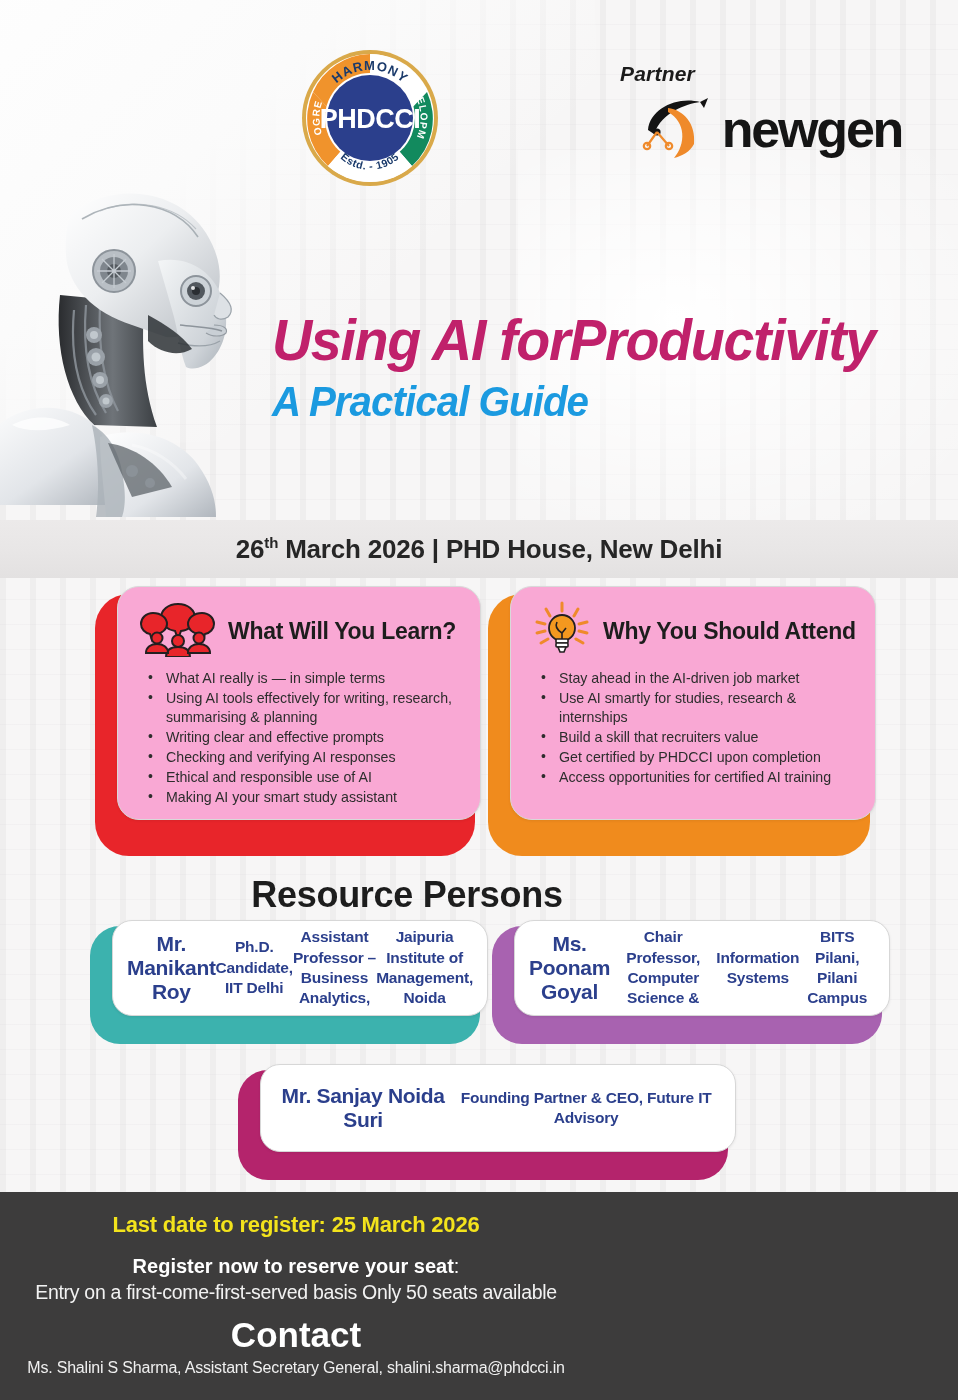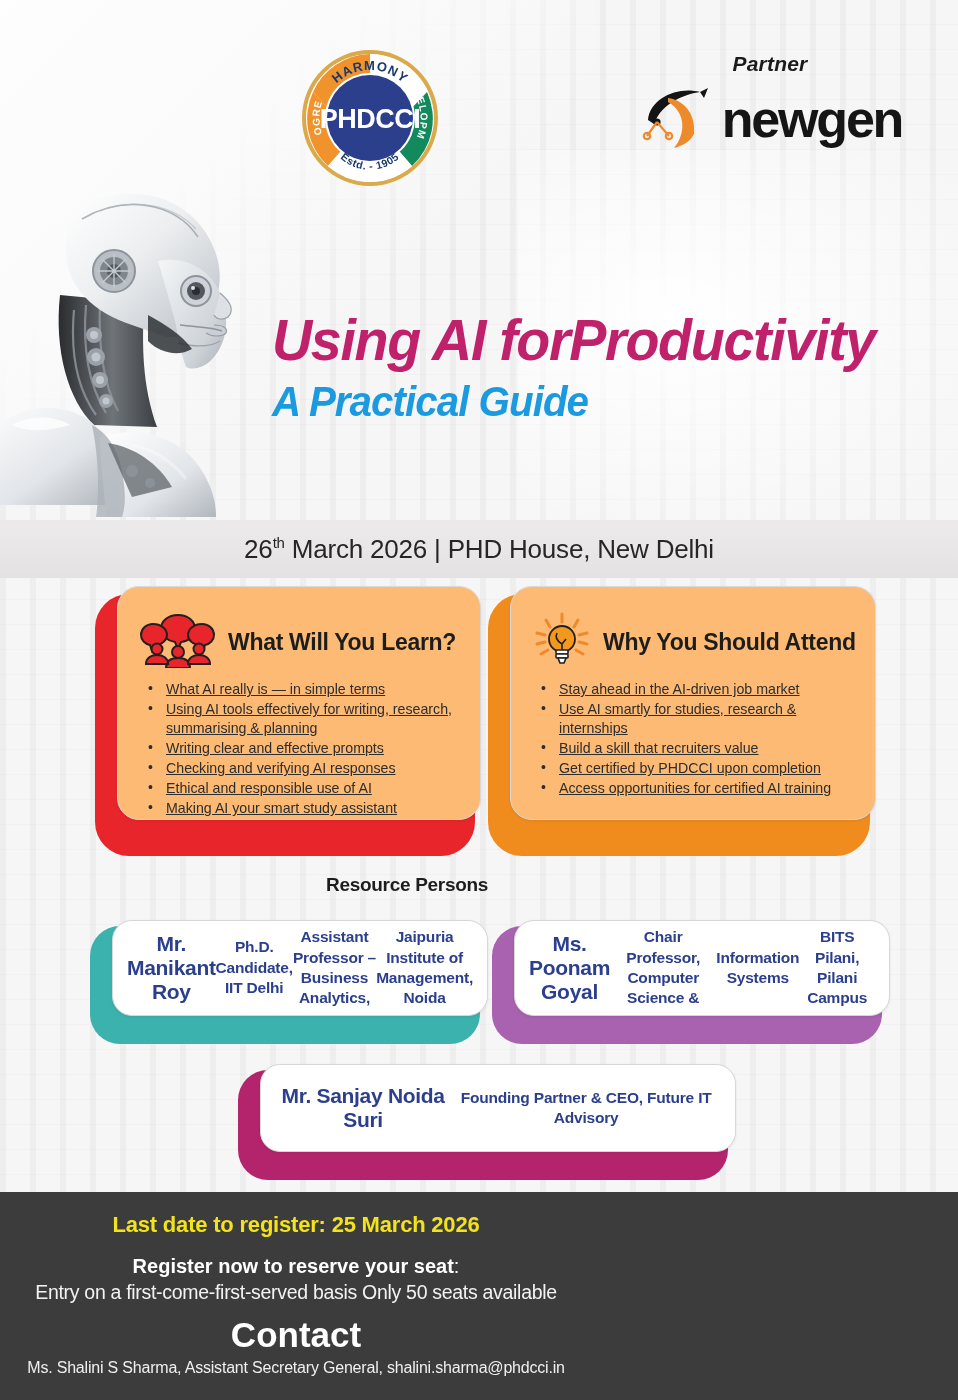--- a/index.html
+++ b/index.html
@@ -36,21 +36,21 @@
     width: 520px; height: 420px;
     background: radial-gradient(ellipse at 30% 40%, #ffffff 0%, rgba(255,255,255,0) 70%);
     pointer-events: none;
   }
 
   
   .header { position: absolute; left: 0; top: 0; width: 958px; height: 190px; }
 
   .phdcci-logo { position: absolute; left: 300px; top: 48px; width: 140px; height: 140px; }
 
-  .partner-block { position: absolute; left: 620px; top: 52px; width: 300px; text-align: center; }
+  .partner-block { position: absolute; left: 620px; top: 62px; width: 300px; }
   .partner-label {
     font-size: 21px; font-weight: bold; font-style: italic; color: #1b1b1b;
     letter-spacing: .2px;
   }
   .newgen-row { display: flex; align-items: center; justify-content: center; gap: 6px; margin-top: 8px; }
   .newgen-word {
     font-size: 52px; font-weight: bold; color: #151515; letter-spacing: -2.2px;
     line-height: 1;
   }
 
@@ -72,58 +72,57 @@
     transform: scaleX(.96); transform-origin: left center;
   }
 
   
   .date-bar {
     position: absolute; left: 0; top: 520px; width: 958px; height: 58px;
     background: linear-gradient(180deg, #eceaea 0%, #e8e6e6 55%, #e3e1e1 100%);
     display: flex; align-items: center; justify-content: center;
   }
   .date-text {
-    font-size: 26px; font-weight: normal; color: #262626; letter-spacing: -.2px;
+    font-size: 26px; font-weight: bold; color: #262626; letter-spacing: -.2px;
   }
   .date-text sup { font-size: 15px; }
 
   
   .cards { position: absolute; left: 0; top: 594px; width: 958px; height: 270px; }
   .card-holder { position: absolute; }
   .card-accent {
     position: absolute; left: 0; top: 0; width: 100%; height: 100%;
     border-radius: 34px;
   }
   .card-white {
     position: absolute; left: 22px; top: -8px;
     width: calc(100% - 16px); height: calc(100% - 28px);
-    background: #fdba74;
+    background: #f9a8d4;
     border: 1px solid #d9d9d9;
     border-radius: 22px;
     box-shadow: 0 1px 3px rgba(0,0,0,.07);
-    padding: 27px 16px 10px 22px;
+    padding: 16px 16px 10px 22px;
   }
   .card-head { display: flex; align-items: center; gap: 12px; height: 56px; }
   .card-title { font-size: 23px; font-weight: bold; color: #1d1d1d; letter-spacing: -.3px; }
   .card-list { margin-top: 10px; list-style: none; }
   .card-list li {
     position: relative; padding-left: 26px;
     font-size: 14.2px; color: #2d2d2d; line-height: 1.34;
     margin-bottom: 1px;
-    text-decoration: underline;
   }
   .card-list li:before {
     content: "•"; position: absolute; left: 8px; top: -1px;
     font-size: 14px; color: #2d2d2d;
   }
 
   
   .rp-heading {
     position: absolute; left: 0; top: 874px; width: 814px;
-    text-align: center; font-size: 19px; font-weight: bold; color: #1d1d1d;
+    text-align: center; font-size: 36px; font-weight: bold; color: #1d1d1d;
     letter-spacing: -.3px;
   }
   .rp-card { position: absolute; }
   .rp-accent { position: absolute; left: 0; top: 0; width: 100%; height: 100%; border-radius: 30px; }
   .rp-white {
     position: absolute; left: 22px; top: -6px;
     width: calc(100% - 14px); height: calc(100% - 22px);
     background: #fff; border: 1px solid #d7d7d7; border-radius: 20px;
     box-shadow: 0 1px 3px rgba(0,0,0,.08);
     display: flex; align-items: center; justify-content: center;

